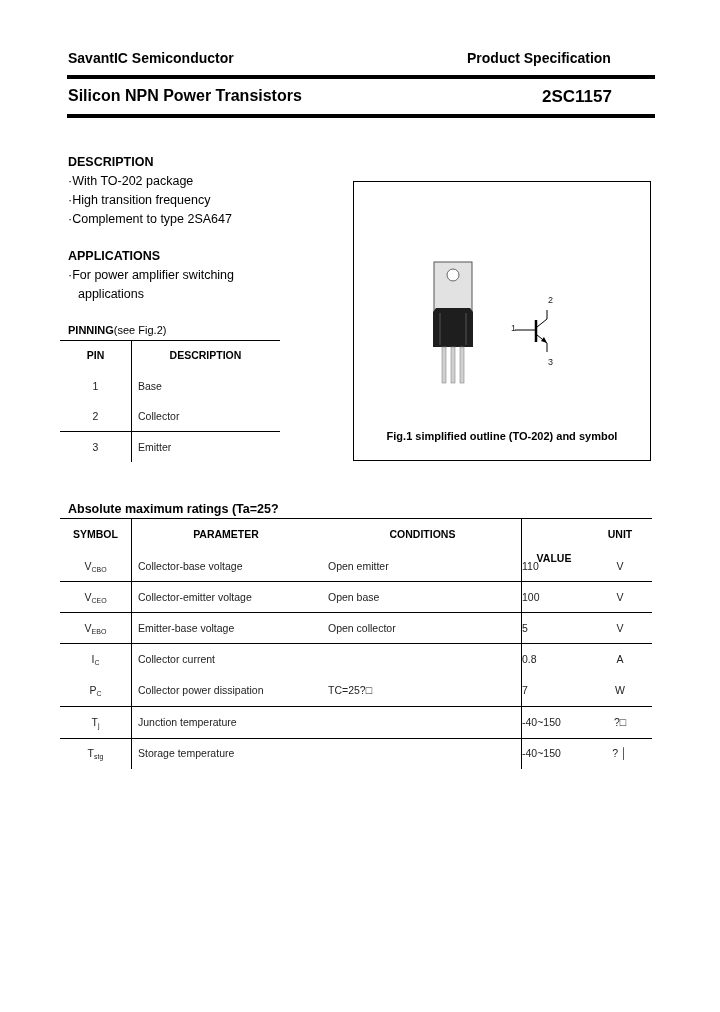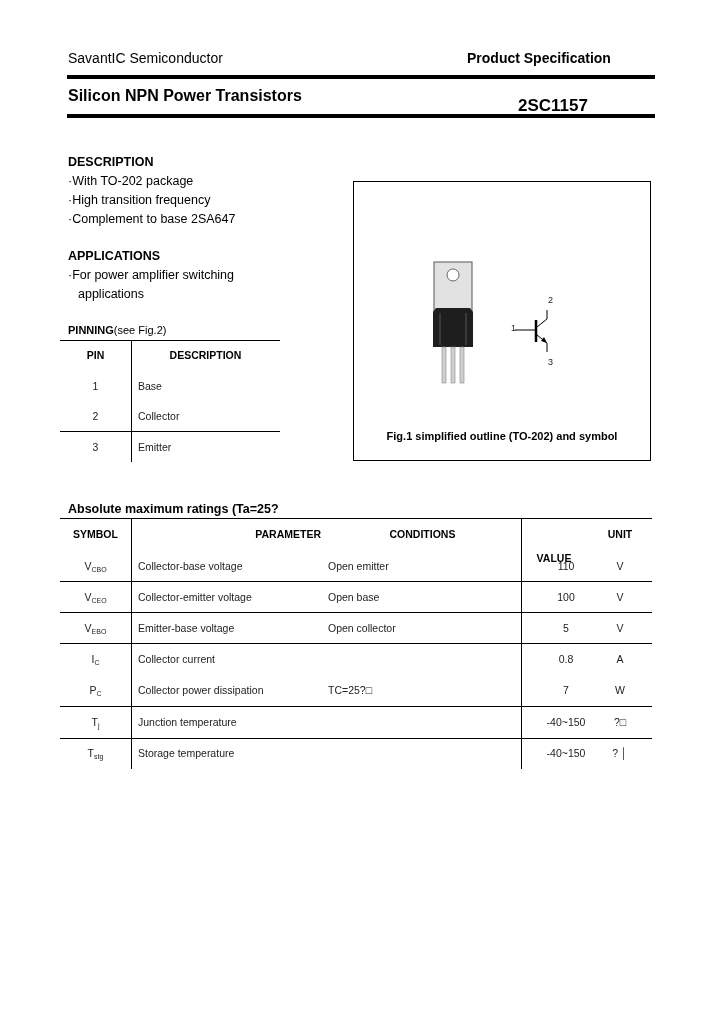--- a/index.html
+++ b/index.html
@@ -1,53 +1,53 @@
 <!DOCTYPE html>
 <html><head>
 <meta charset="utf-8">
 <style>
   html, body { margin:0; padding:0; background:#fff; }
   body { width:720px; height:1012px; position:relative; font-family:"Liberation Sans", sans-serif; color:#000; overflow:hidden; }
   .abs { position:absolute; }
-  .hdr-company { left:68px; top:50px; font-size:14px; font-weight:normal; }
+  .hdr-company { left:68px; top:50px; font-size:14px; font-weight:bold; }
   .hdr-spec { left:467px; top:50px; font-size:14px; font-weight:bold; }
   .rule-thick { height:4px; background:#000; left:67px; width:588px; }
   .hdr-title { left:68px; top:87px; font-size:16px; font-weight:bold; }
-  .hdr-part { left:518px; top:87px; font-size:17px; font-weight:bold;margin-top:9px; }
+  .hdr-part { left:542px; top:87px; font-size:17px; font-weight:bold; }
   .sec-title { font-size:12.5px; font-weight:bold; left:68px; }
   .bullet { font-size:12.5px; left:68px; }
   .pin-title { left:68px; top:324px; font-size:11px; }
   .pin-title b { font-weight:bold; }
   .hline { height:1px; background:#000; }
   .vline { width:1px; background:#000; }
   .th { font-size:10.5px; font-weight:bold; }
   .td { font-size:10.5px; color:#222; }
   .fig-box { left:353px; top:181px; width:298px; height:280px; border:1.5px solid #000; box-sizing:border-box; }
   .fig-caption { left:353px; top:430px; width:298px; text-align:center; font-size:11px; font-weight:bold; }
   .amr-title { left:68px; top:502px; font-size:12.5px; font-weight:bold; }
   sub.s { font-size:7px; vertical-align:-2px; }
   .c-par { left:138px; }
   .c-con { left:328px; }
-  .c-val { left:534px; width:64px; text-align:center; }
+  .c-val { left:522px; width:64px; }
   .c-unit { left:590px; width:60px; text-align:center; }
 </style>
 </head>
 <body>
 
 <div class="abs hdr-company">SavantIC Semiconductor</div>
 <div class="abs hdr-spec">Product Specification</div>
 <div class="abs rule-thick" style="top:75px;"></div>
 <div class="abs hdr-title">Silicon NPN Power Transistors</div>
 <div class="abs hdr-part">2SC1157</div>
 <div class="abs rule-thick" style="top:114px;"></div>
 
 <div class="abs sec-title" style="top:155px;">DESCRIPTION</div>
 <div class="abs bullet" style="top:174px;">·With TO-202 package</div>
 <div class="abs bullet" style="top:193px;">·High transition frequency</div>
-<div class="abs bullet" style="top:212px;">·Complement to base 2SA647</div>
+<div class="abs bullet" style="top:212px;">·Complement to type 2SA647</div>
 
 <div class="abs sec-title" style="top:249px;">APPLICATIONS</div>
 <div class="abs bullet" style="top:268px;">·For power amplifier switching</div>
 <div class="abs bullet" style="top:287px; left:78px;">  applications</div>
 
 <div class="abs pin-title"><b>PINNING</b><span>(see Fig.2)</span></div>
 <div class="abs hline" style="left:60px; top:340px; width:220px;"></div>
 <div class="abs vline" style="left:131px; top:340px; height:122px;"></div>
 <div class="abs th" style="left:60px; width:71px; text-align:center; top:349px;">PIN</div>
 <div class="abs th" style="left:131px; width:149px; text-align:center; top:349px;">DESCRIPTION</div>
@@ -87,21 +87,21 @@
 <div class="abs td" style="left:548px; top:295px; font-size:9px;">2</div>
 <div class="abs td" style="left:548px; top:357px; font-size:9px;">3</div>
 <div class="abs fig-caption">Fig.1 simplified outline (TO-202) and symbol</div>
 
 <div class="abs amr-title">Absolute maximum ratings (Ta=25?</div>
 <div class="abs hline" style="left:60px; top:518px; width:592px;"></div>
 <div class="abs vline" style="left:131px; top:518px; height:251px;"></div>
 <div class="abs vline" style="left:521px; top:518px; height:251px;"></div>
 
 <div class="abs th" style="left:60px; width:71px; text-align:center; top:528px;">SYMBOL</div>
-<div class="abs th" style="left:131px; width:190px; text-align:right; top:528px;">PARAMETER</div>
+<div class="abs th" style="left:131px; width:190px; text-align:center; top:528px;">PARAMETER</div>
 <div class="abs th" style="left:330px; width:185px; text-align:center; top:528px;">CONDITIONS</div>
 <div class="abs th" style="left:522px; width:64px; text-align:center; top:528px;margin-top:24px;">VALUE</div>
 <div class="abs th" style="left:590px; width:60px; text-align:center; top:528px;">UNIT</div>
 
 <div class="abs td" style="left:60px; width:71px; text-align:center; top:560px;"><span>V</span><sub class="s">CBO</sub></div>
 <div class="abs td c-par" style="top:560px;">Collector-base voltage</div>
 <div class="abs td c-con" style="top:560px;">Open emitter</div>
 <div class="abs td c-val" style="top:560px;">110</div>
 <div class="abs td c-unit" style="top:560px;">V</div>
 <div class="abs hline" style="left:60px; top:581px; width:592px;"></div>

